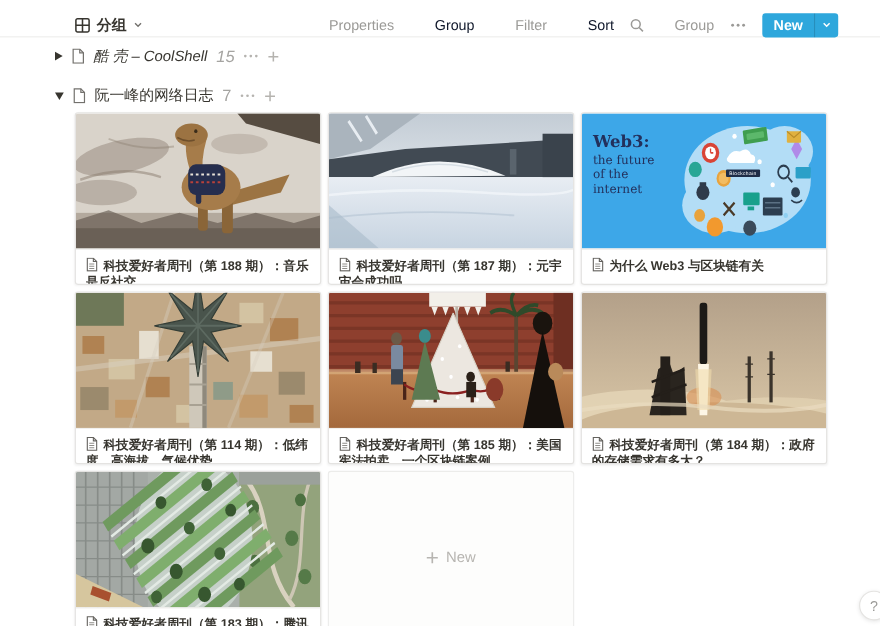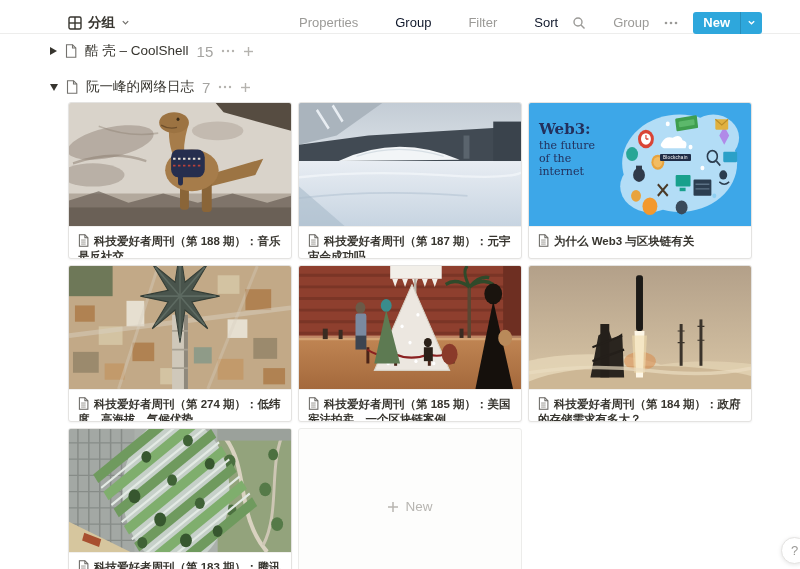--- a/index.html
+++ b/index.html
@@ -17,21 +17,21 @@
   .tb-link.blue { color:#0f172a; }
   .tb-search { display:flex; align-items:center; gap:4px; cursor:pointer; }
   .new-button { display:flex; align-items:stretch; background:#2ea7dc; border-radius:3px;
     overflow:hidden; cursor:pointer; height:22px; }
   .new-main { color:#fff; font-size:13px; font-weight:700; padding:3px 10px 0 10px; }
   .new-caret { display:flex; align-items:center; padding:0 6px; border-left:1px solid rgba(0,0,0,0.15); }
   .top-divider { height:1px; background:#ededec; }
 
   
   .group-row { display:flex; align-items:center; height:18px; margin-left:50px; gap:8px; }
-  .group-row.first { margin-top:8px; }
+  .group-row.first { margin-top:8px;font-style:italic; }
   .group-row.second { margin-top:18px; }
   .tri { width:0; height:0; cursor:pointer; }
   .tri-right { border-left:7px solid #37352f; border-top:4.5px solid transparent; border-bottom:4.5px solid transparent; }
   .tri-down  { border-top:7px solid #37352f; border-left:4.5px solid transparent; border-right:4.5px solid transparent; }
   .group-title { font-size:13.5px; color:#37352f; }
   .group-count { font-size:15px; color:#a5a4a1; }
   .group-more, .group-add { color:#b5b3af; cursor:pointer; display:flex; align-items:center; }
 
   
   .gallery { margin:6px 0 0 68px; display:grid; grid-template-columns:repeat(3,224px);
@@ -308,21 +308,21 @@
           <path d="M104,56 h16 M104,72 h16 M104,88 h16" stroke="#a8a193" stroke-width="1.5"></path>
           <polygon points="112,-14 117,14 140,-2 124,21 152,26 124,31 140,54 117,38 112,66 107,38 84,54 100,31 72,26 100,21 84,-2 107,14" fill="#49544c" stroke="#333d36" stroke-width="1"></polygon>
           <path d="M112,-10 L112,62 M76,26 L148,26 M87,1 L137,51 M137,1 L87,51" stroke="#5d6a61" stroke-width="1.5"></path>
         </svg>
       </div>
       <div class="caption">
         <svg class="pg-icon" width="11" height="13" viewBox="0 0 12 14">
           <path d="M1.5,0.7 h6 l3.3,3.3 v9.3 h-9.3 z" fill="#fff" stroke="#64625e" stroke-width="1.1"></path>
           <path d="M7.5,0.7 v3.3 h3.3" fill="none" stroke="#64625e" stroke-width="1.1"></path>
           <path d="M3.4,6.5 h5 M3.4,8.7 h5 M3.4,10.9 h5" stroke="#8f8d89" stroke-width="1"></path>
-        </svg><span>科技爱好者周刊（第 274 期）：低纬度，高海拔，气候优势</span>
+        </svg><span>科技爱好者周刊（第 114 期）：低纬度，高海拔，气候优势</span>
       </div>
     </div>
 
     <div class="card">
       <div class="cover">
         <svg viewBox="0 0 224 106" preserveAspectRatio="none">
           <defs>
             <linearGradient id="gnd5" x1="0" y1="0" x2="0" y2="1">
               <stop offset="0" stop-color="#c08553"></stop>
                 <stop offset="1" stop-color="#a4693c"></stop>

